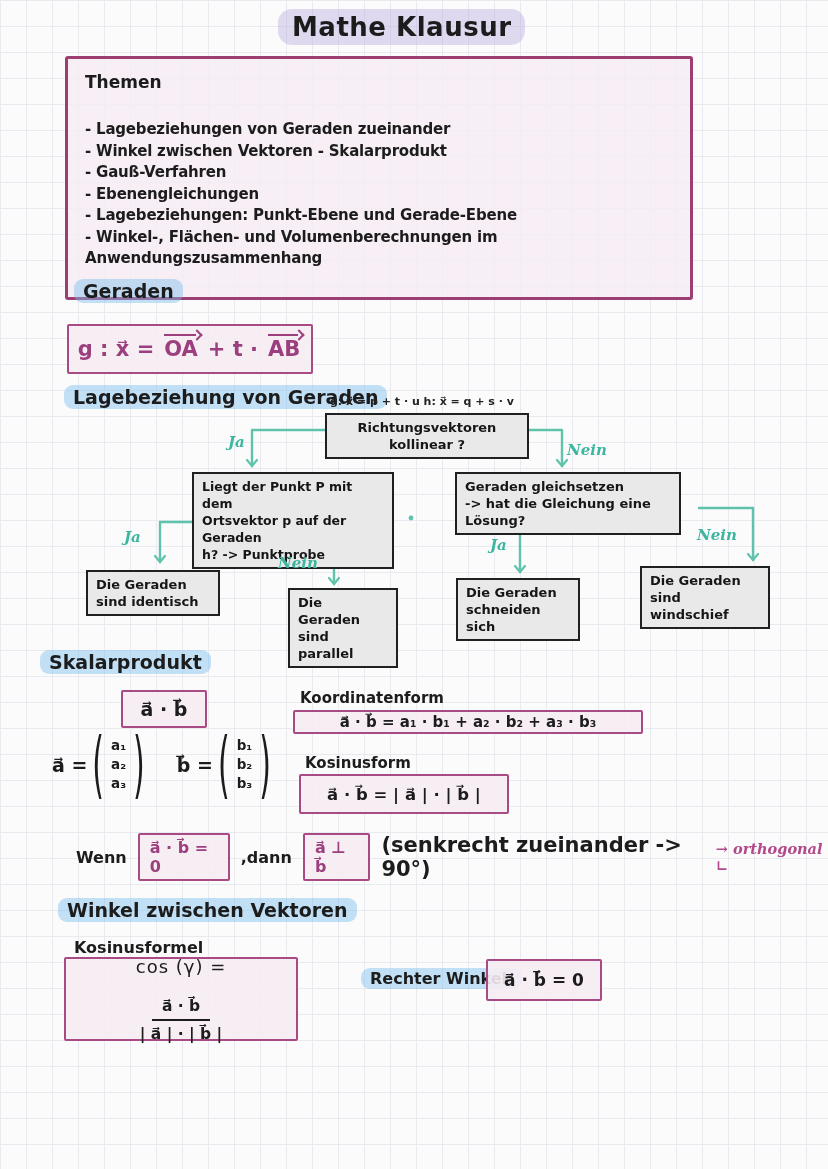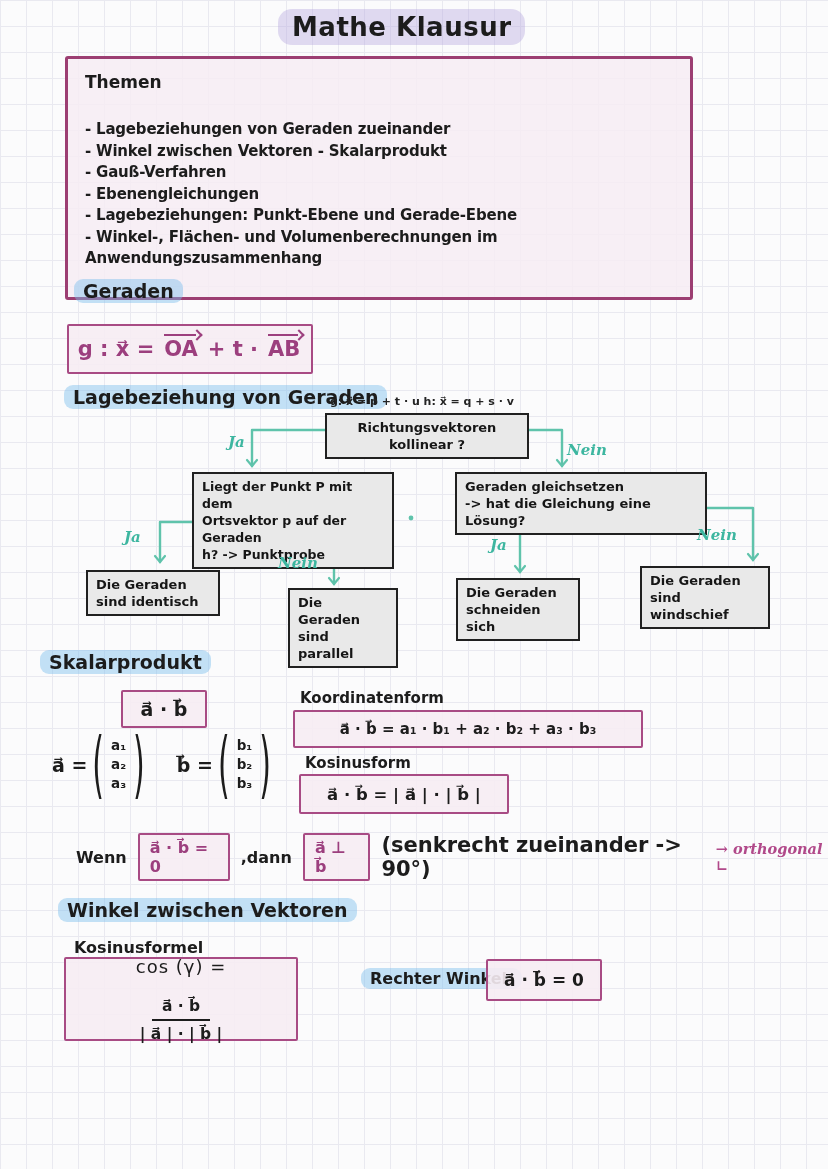--- a/index.html
+++ b/index.html
@@ -119,21 +119,21 @@
 
   <span class="teal-label" style="left:228px; top:433px;">Ja</span>
   <span class="teal-label" style="left:567px; top:441px;">Nein</span>
 
   <div class="gray-box" style="left:192px; top:472px; width:202px; font-size:12.5px;">
     <div>Liegt der Punkt P mit dem</div>
     <div>Ortsvektor p auf der Geraden</div>
     <div>h? -&gt; Punktprobe</div>
   </div>
 
-  <div class="gray-box" style="left:455px; top:472px; width:252px;">
+  <div class="gray-box" style="left:455px; top:472px; width:226px;">
     <div>Geraden gleichsetzen</div>
     <div>-&gt; hat die Gleichung eine Lösung?</div>
   </div>
 
   <span class="teal-label" style="left:124px; top:528px;">Ja</span>
   <span class="teal-label" style="left:278px; top:554px;">Nein</span>
   <span class="teal-label" style="left:490px; top:536px;">Ja</span>
   <span class="teal-label" style="left:697px; top:526px;">Nein</span>
 
   <div class="gray-box" style="left:86px; top:570px; width:134px;">
@@ -176,21 +176,21 @@
     <span class="paren">(</span>
     <span class="comp">
       <span>b₁</span>
       <span>b₂</span>
       <span>b₃</span>
     </span>
     <span class="paren">)</span>
   </div>
 
   <div class="abs h2" style="left:300px; top:689px;">Koordinatenform</div>
-  <div class="abs pink-box" style="left:293px; top:710px; width:350px; height:38px; font-size:15px; font-weight:bold;">a⃗ · b⃗ =  a₁ · b₁  +  a₂ · b₂  +  a₃ · b₃</div>
+  <div class="abs pink-box" style="left:293px; top:710px; width:350px; height:24px; font-size:15px; font-weight:bold;">a⃗ · b⃗ =  a₁ · b₁  +  a₂ · b₂  +  a₃ · b₃</div>
 
   <div class="abs h2" style="left:305px; top:754px;">Kosinusform</div>
   <div class="abs pink-box" style="left:299px; top:774px; width:210px; height:40px; font-size:16.5px; font-weight:bold;">a⃗ · b⃗  =  | a⃗ | · | b⃗ |</div>
 
   <div class="abs wenn-row" style="left:76px; top:833px;">
     <span>Wenn</span>
     <span class="inline-pink magenta">a⃗ · b⃗ = 0</span>
     <span>,dann</span>
     <span class="inline-pink magenta">a⃗ ⊥ b⃗</span>
     <span style="font-size:21px;">(senkrecht zueinander -&gt; 90°)</span>

